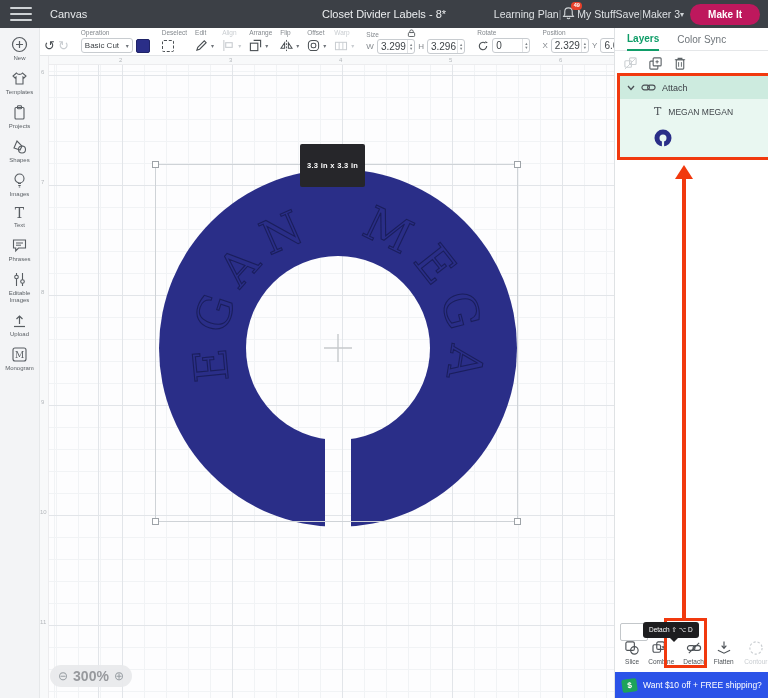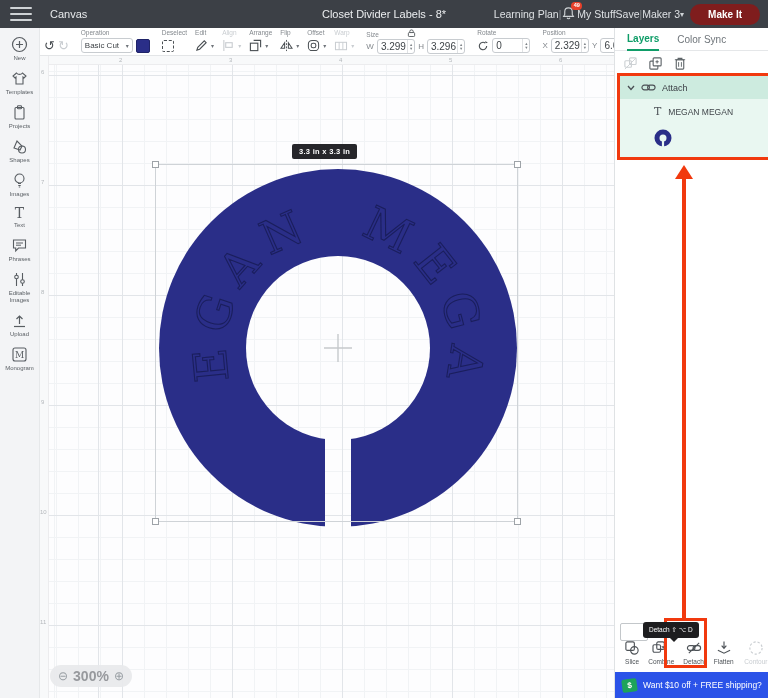--- a/index.html
+++ b/index.html
@@ -9,21 +9,21 @@
   
   .hdr { position:absolute; left:0; top:0; width:768px; height:28px; background:#3c4046; display:flex; align-items:center; color:#dde0e3; z-index:30; }
   .hamb { width:22px; height:14px; margin-left:10px; display:flex; flex-direction:column; justify-content:space-between; cursor:pointer; }
   .hamb span { display:block; height:2px; background:#cfd3d6; border-radius:1px; }
   .hdr-canvas { margin-left:18px; font-size:11px; color:#e7e9eb; }
   .hdr-title { position:absolute; left:50%; transform:translateX(-50%); font-size:11px; color:#eceef0; }
   .hdr-right { margin-left:auto; display:flex; align-items:center; gap:0; padding-right:8px; font-size:10.5px; }
   .hdr-div { color:#8a8f94; font-size:10px; }
   .bell { position:relative; width:16px; height:16px; }
   .badge { position:absolute; top:-4px; right:-5px; background:#e8402a; color:#fff; font-size:5.5px; font-weight:bold; border-radius:6px; padding:1px 2.5px; line-height:1; }
-  .mkit { background:#7f1d1d; color:#fff; font-size:10px; font-weight:bold; border:none; border-radius:13px; padding:5px 18px; margin-left:6px; cursor:pointer; }
+  .mkit { background:#be185d; color:#fff; font-size:10px; font-weight:bold; border:none; border-radius:13px; padding:5px 18px; margin-left:6px; cursor:pointer; }
   .caret-w { font-size:8px; color:#cfd3d6; }
 
   
   .tbar { position:absolute; left:40px; top:28px; width:574px; height:28px; background:#fff; border-bottom:1px solid #e3e5e7; display:flex; align-items:stretch; z-index:20; }
   .tgrp { display:flex; flex-direction:column; justify-content:flex-start; padding:1px 4px; position:relative; }
   .tlab { font-size:6.5px; color:#83888d; line-height:8px; white-space:nowrap; }
   .trow { display:flex; align-items:center; gap:3px; height:18px; }
   .tdiv { width:1px; background:#e4e6e8; margin:3px 2px; }
   .ticon { color:#4b5054; }
   .dis, .dis * { color:#c9cdd1 !important; stroke:#c9cdd1 !important; }
@@ -51,21 +51,21 @@
       repeating-linear-gradient(to bottom, #e2e5e9 0 1px, transparent 1px 110px),
       repeating-linear-gradient(to right, #f1f3f5 0 1px, transparent 1px 22px),
       repeating-linear-gradient(to bottom, #f1f3f5 0 1px, transparent 1px 22px);
     background-position: 82px 0, 0 19px, 16px 0, 0 19px; }
   .rul-t { position:absolute; left:0; top:0; width:574px; height:9px; background:#f8f9fa; border-bottom:1px solid #ececee; }
   .rul-l { position:absolute; left:0; top:0; width:9px; height:642px; background:#f8f9fa; border-right:1px solid #ececee; }
   .rnum { position:absolute; font-size:6px; color:#b4b8bc; }
   .shape-svg { position:absolute; left:0; top:0; }
   .selbox { position:absolute; left:115px; top:108px; width:363px; height:358px; border:1px solid #cfd3d7; }
   .handle { position:absolute; width:7px; height:7px; background:#fff; border:1px solid #9ea3a8; }
-  .szbadge { position:absolute; left:252px; top:88px; background:#26262a; color:#fff; font-size:7.5px; font-weight:bold; padding:3px 7px; border-radius:2px; letter-spacing:.3px; }
+  .szbadge { position:absolute; left:260px; top:88px; background:#26262a; color:#fff; font-size:7.5px; font-weight:bold; padding:17px 7px; border-radius:2px; letter-spacing:.3px; }
   .zoompill { position:absolute; left:10px; top:609px; background:rgba(232,233,235,.92); border-radius:12px; height:22px; display:flex; align-items:center; gap:5px; padding:0 8px; color:#9aa0a5; }
   .zoompill .pm { font-size:12px; cursor:pointer; }
   .zoompill .zl { font-size:14px; font-weight:bold; color:#97999d; }
 
   
   .panel { position:absolute; left:614px; top:28px; width:154px; height:670px; background:#fff; border-left:1px solid #dfe2e4; z-index:25; }
   .tabs { display:flex; gap:18px; padding:0 12px; height:23px; align-items:center; border-bottom:1px solid #e5e7e9; }
   .tab { font-size:10px; color:#6f757a; cursor:pointer; height:23px; display:flex; align-items:center; }
   .tab.on { color:#0f9d68; font-weight:bold; border-bottom:2px solid #0f9d68; }
   .lyr-actions { display:flex; gap:10px; padding:5px 8px; align-items:center; height:24px; }

